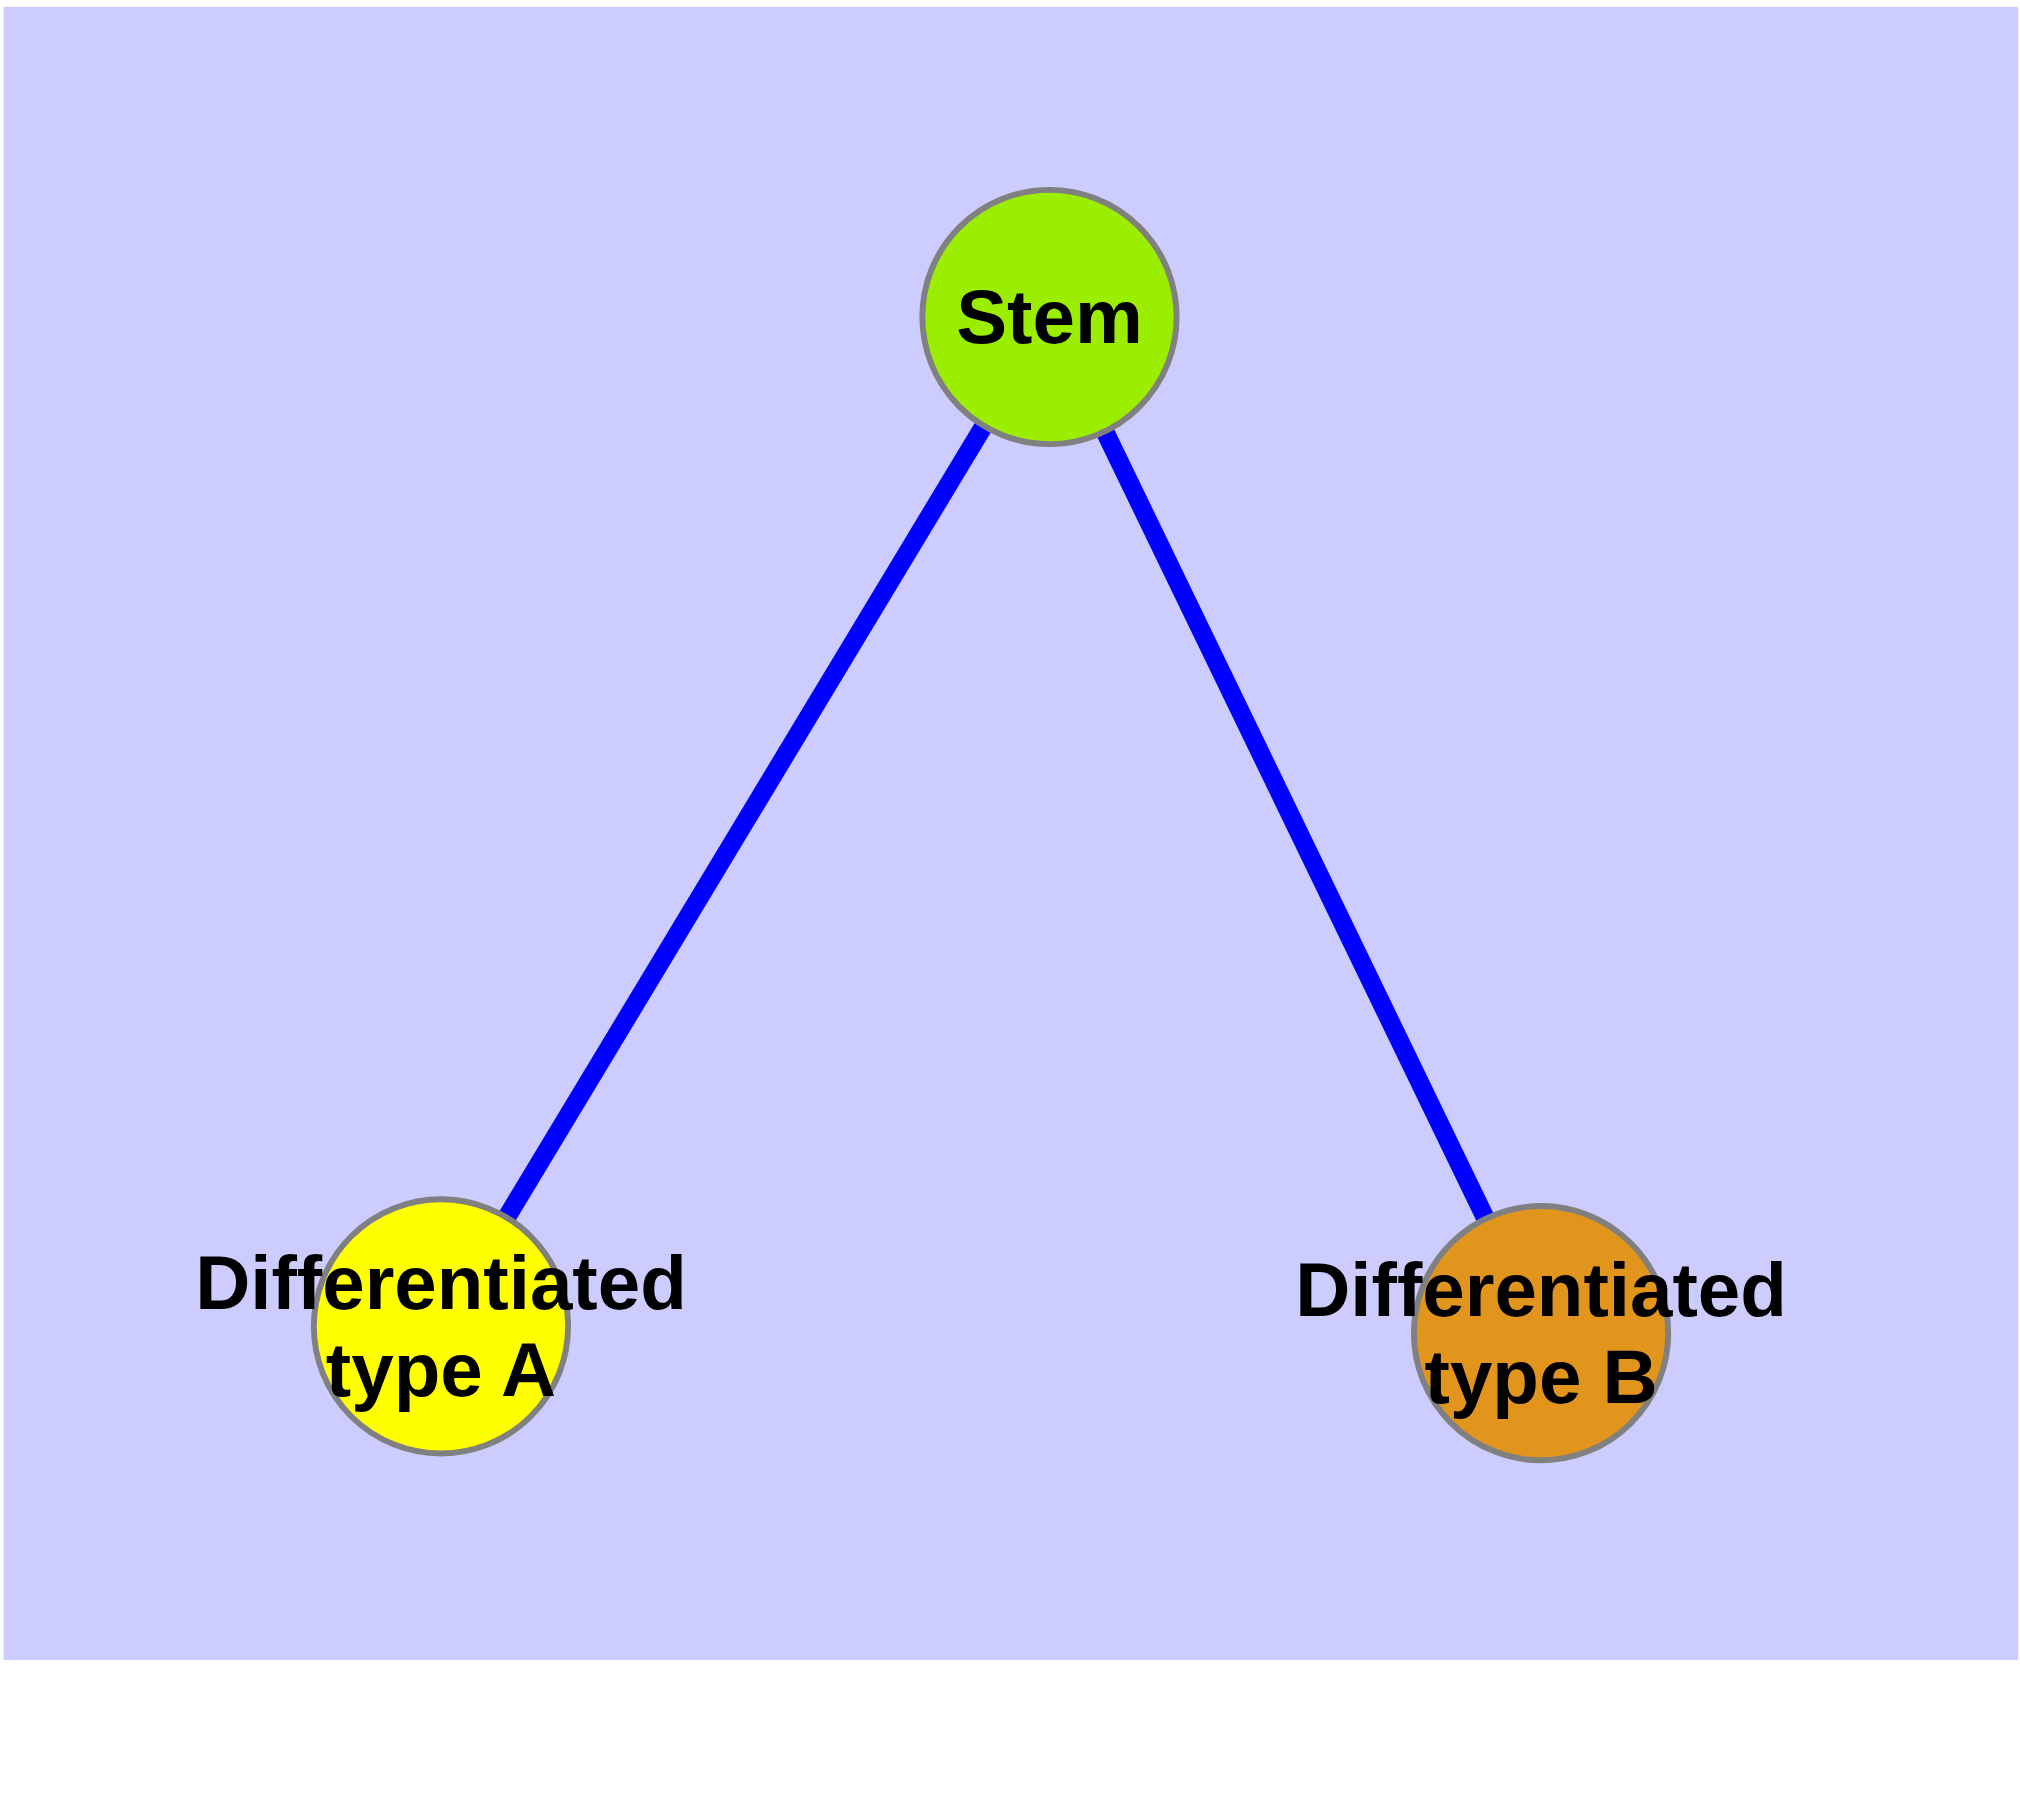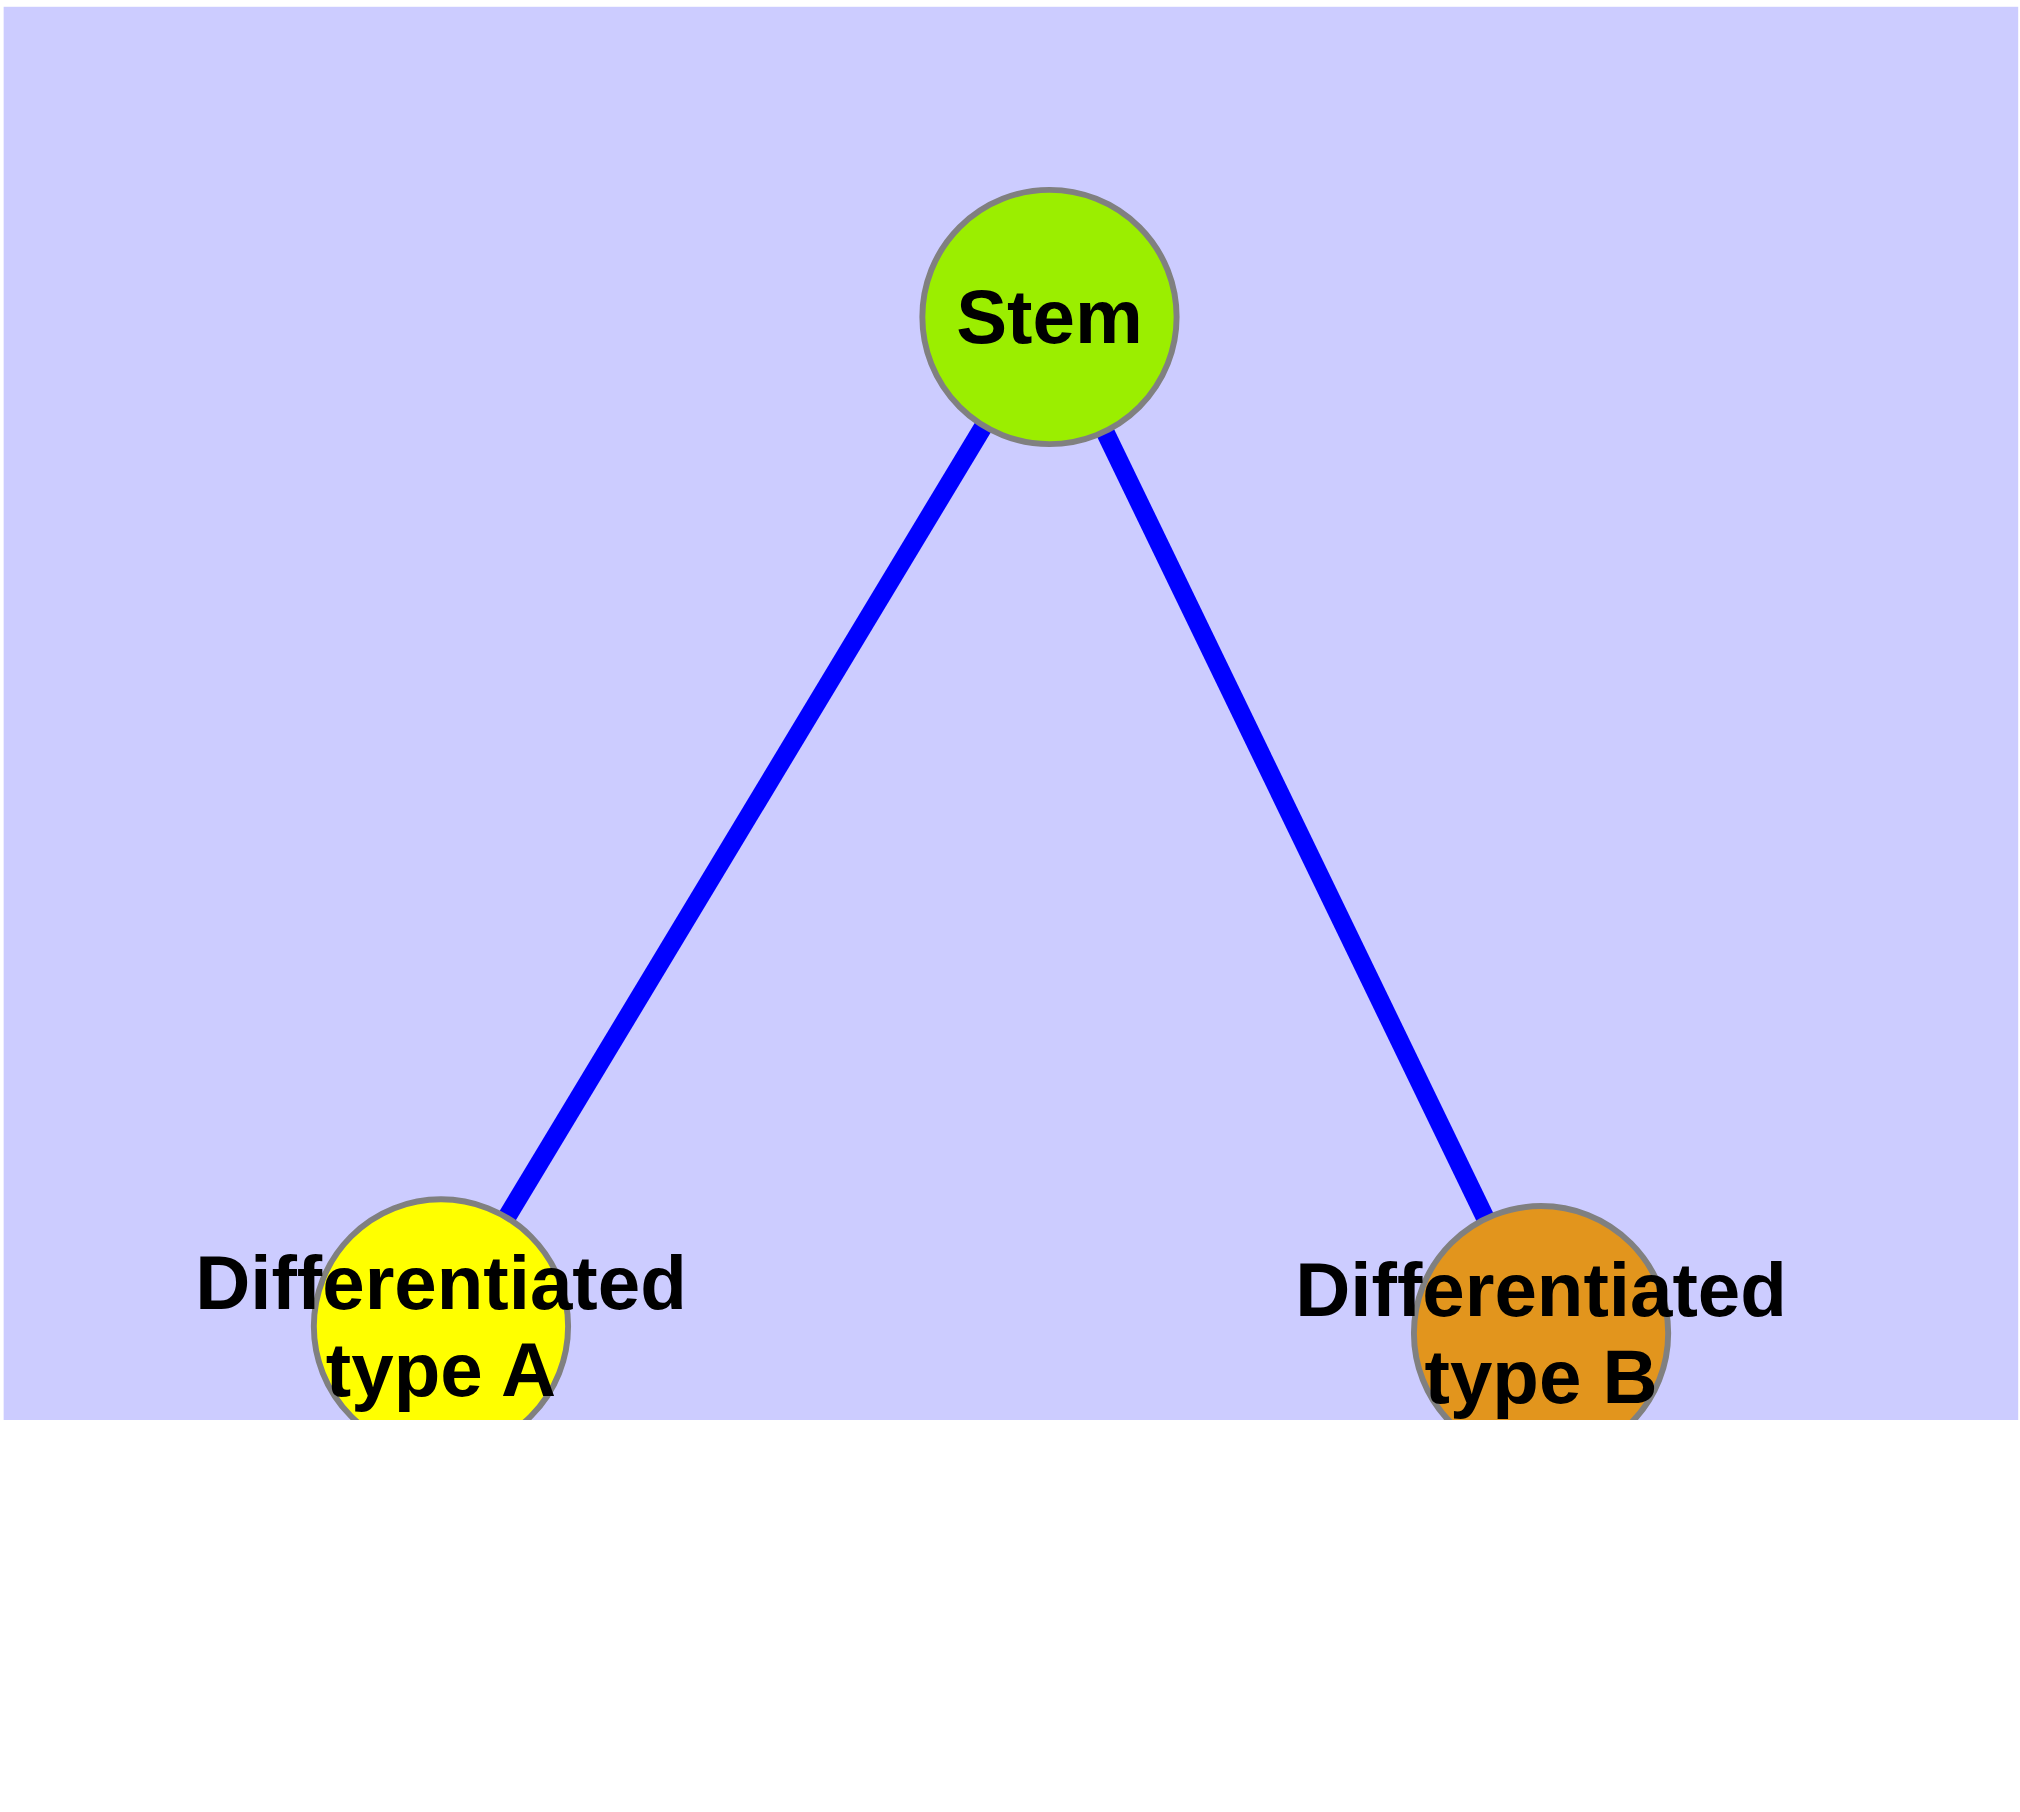--- a/index.html
+++ b/index.html
@@ -3,21 +3,21 @@
 <meta charset="utf-8">
 <style>
   html, body {
     margin: 0;
     padding: 0;
     background: #ffffff;
     font-family: "Liberation Sans", sans-serif;
   }
   .diagram-wrap {
     width: 2021px;
-    height: 1420px;
+    height: 1660px;
     position: relative;
   }
   svg {
     display: block;
     width: 2021px;
     height: 1812px;
   }
   .node-label {
     font-family: "Liberation Sans", sans-serif;
     font-weight: bold;

